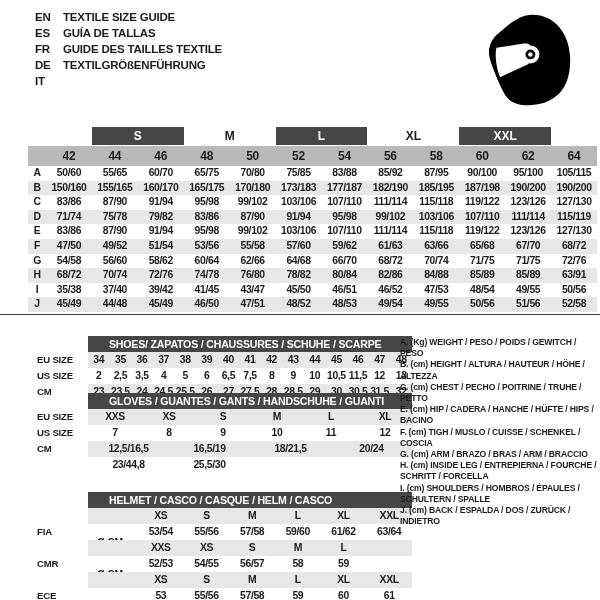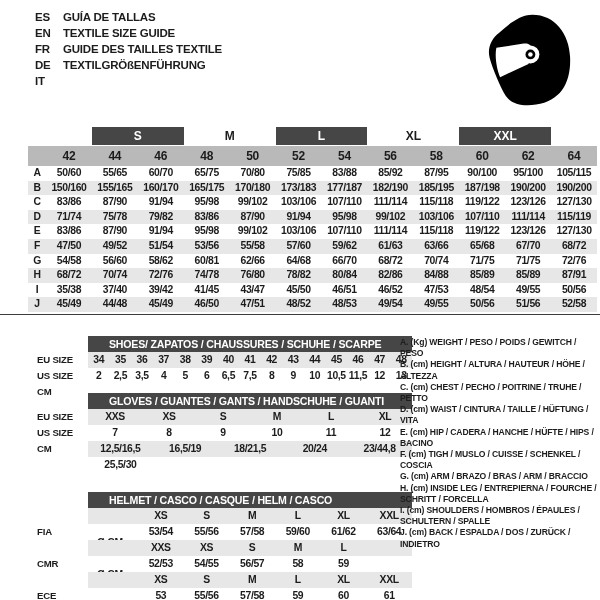--- a/index.html
+++ b/index.html
@@ -44,26 +44,26 @@
   .sub-cell.unit{text-align:left;padding-left:9px;margin-top:11px;}
   
   .legend{position:absolute;left:400px;top:337px;width:197px;}
   .legend-item{font-size:8.6px;line-height:11.2px;letter-spacing:-0.15px;}
 </style>
 </head>
 <body>
 
 <div class="lang-header">
     <div class="lang-row">
+      <span class="lang-code">EN</span>
+      <span class="lang-label">TEXTILE SIZE GUIDE</span>
+    </div>
+    <div class="lang-row">
       <span class="lang-code">ES</span>
       <span class="lang-label">GUÍA DE TALLAS</span>
-    </div>
-    <div class="lang-row">
-      <span class="lang-code">EN</span>
-      <span class="lang-label">TEXTILE SIZE GUIDE</span>
     </div>
     <div class="lang-row">
       <span class="lang-code">FR</span>
       <span class="lang-label">GUIDE DES TAILLES TEXTILE</span>
     </div>
     <div class="lang-row">
       <span class="lang-code">DE</span>
       <span class="lang-label">TEXTILGRÖßENFÜHRUNG</span>
     </div>
     <div class="lang-row">
@@ -195,21 +195,21 @@
         <div class="m-cell">63/66</div>
         <div class="m-cell">65/68</div>
         <div class="m-cell">67/70</div>
         <div class="m-cell">68/72</div>
       </div>
       <div class="m-row">
         <div class="m-letter">G</div>
         <div class="m-cell">54/58</div>
         <div class="m-cell">56/60</div>
         <div class="m-cell">58/62</div>
-        <div class="m-cell">60/81</div>
+        <div class="m-cell">60/64</div>
         <div class="m-cell">62/66</div>
         <div class="m-cell">64/68</div>
         <div class="m-cell">66/70</div>
         <div class="m-cell">68/72</div>
         <div class="m-cell">70/74</div>
         <div class="m-cell">71/75</div>
         <div class="m-cell">71/75</div>
         <div class="m-cell">72/76</div>
       </div>
       <div class="m-row stripe">
@@ -218,21 +218,21 @@
         <div class="m-cell">70/74</div>
         <div class="m-cell">72/76</div>
         <div class="m-cell">74/78</div>
         <div class="m-cell">76/80</div>
         <div class="m-cell">78/82</div>
         <div class="m-cell">80/84</div>
         <div class="m-cell">82/86</div>
         <div class="m-cell">84/88</div>
         <div class="m-cell">85/89</div>
         <div class="m-cell">85/89</div>
-        <div class="m-cell">87/91</div>
+        <div class="m-cell">63/91</div>
       </div>
       <div class="m-row">
         <div class="m-letter">I</div>
         <div class="m-cell">35/38</div>
         <div class="m-cell">37/40</div>
         <div class="m-cell">39/42</div>
         <div class="m-cell">41/45</div>
         <div class="m-cell">43/47</div>
         <div class="m-cell">45/50</div>
         <div class="m-cell">46/51</div>
@@ -300,20 +300,37 @@
           <div class="sub-cell">9</div>
           <div class="sub-cell">10</div>
           <div class="sub-cell">10,5</div>
           <div class="sub-cell">11,5</div>
           <div class="sub-cell">12</div>
           <div class="sub-cell">13</div>
         </div>
       </div>
       <div class="sub-row">
         <div class="sub-label">CM</div>
+        <div class="sub-cells stripe" style="grid-template-columns: repeat(15, 1fr);">
+          <div class="sub-cell">23</div>
+          <div class="sub-cell">23,5</div>
+          <div class="sub-cell">24</div>
+          <div class="sub-cell">24,5</div>
+          <div class="sub-cell">25,5</div>
+          <div class="sub-cell">26</div>
+          <div class="sub-cell">27</div>
+          <div class="sub-cell">27,5</div>
+          <div class="sub-cell">28</div>
+          <div class="sub-cell">28,5</div>
+          <div class="sub-cell">29</div>
+          <div class="sub-cell">30</div>
+          <div class="sub-cell">30,5</div>
+          <div class="sub-cell">31,5</div>
+          <div class="sub-cell">32</div>
+        </div>
       </div>
     </div>
 </div>
 
 <div class="section sec-gloves">
   <div class="sub-header">GLOVES / GUANTES / GANTS / HANDSCHUHE / GUANTI</div>
   <div>
       <div class="sub-row">
         <div class="sub-label">EU SIZE</div>
         <div class="sub-cells stripe" style="grid-template-columns: repeat(6, 1fr);">
@@ -331,21 +348,21 @@
           <div class="sub-cell">7</div>
           <div class="sub-cell">8</div>
           <div class="sub-cell">9</div>
           <div class="sub-cell">10</div>
           <div class="sub-cell">11</div>
           <div class="sub-cell">12</div>
         </div>
       </div>
       <div class="sub-row">
         <div class="sub-label">CM</div>
-        <div class="sub-cells stripe" style="grid-template-columns: repeat(5, 1fr);">
+        <div class="sub-cells stripe" style="grid-template-columns: repeat(4, 1fr);">
           <div class="sub-cell">12,5/16,5</div>
           <div class="sub-cell">16,5/19</div>
           <div class="sub-cell">18/21,5</div>
           <div class="sub-cell">20/24</div>
           <div class="sub-cell">23/44,8</div>
           <div class="sub-cell">25,5/30</div>
         </div>
       </div>
     </div>
 </div>
@@ -425,20 +442,19 @@
           <div class="sub-cell">61</div>
         </div>
       </div>
     </div>
 </div>
 
 <div class="legend">
     <div class="legend-item">A. (Kg) WEIGHT / PESO / POIDS / GEWITCH / PESO</div>
     <div class="legend-item">B. (cm) HEIGHT / ALTURA / HAUTEUR / HÖHE / ALTEZZA</div>
     <div class="legend-item">C. (cm) CHEST / PECHO / POITRINE / TRUHE / PETTO</div>
-    <div class="legend-item">D. (cm) WAIST / CINTURA / TAILLE / HÜFTUNG / VITA</div>
     <div class="legend-item">E. (cm) HIP / CADERA / HANCHE / HÜFTE / HIPS /  BACINO</div>
     <div class="legend-item">F. (cm) TIGH / MUSLO / CUISSE / SCHENKEL / COSCIA</div>
     <div class="legend-item">G. (cm) ARM / BRAZO / BRAS / ARM / BRACCIO</div>
     <div class="legend-item">H. (cm) INSIDE LEG / ENTREPIERNA / FOURCHE / SCHRITT / FORCELLA</div>
     <div class="legend-item">I. (cm) SHOULDERS / HOMBROS / ÉPAULES / SCHULTERN / SPALLE</div>
     <div class="legend-item">J. (cm) BACK / ESPALDA / DOS / ZURÜCK / INDIETRO</div>
   </div>
 
 </body></html>

